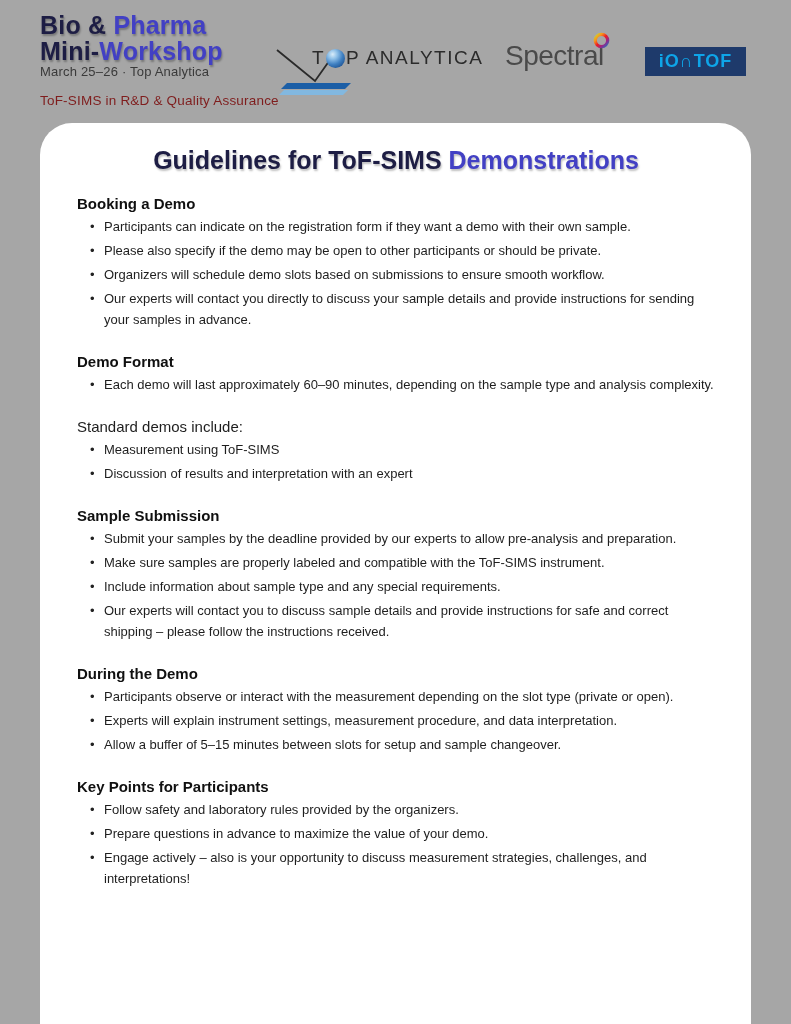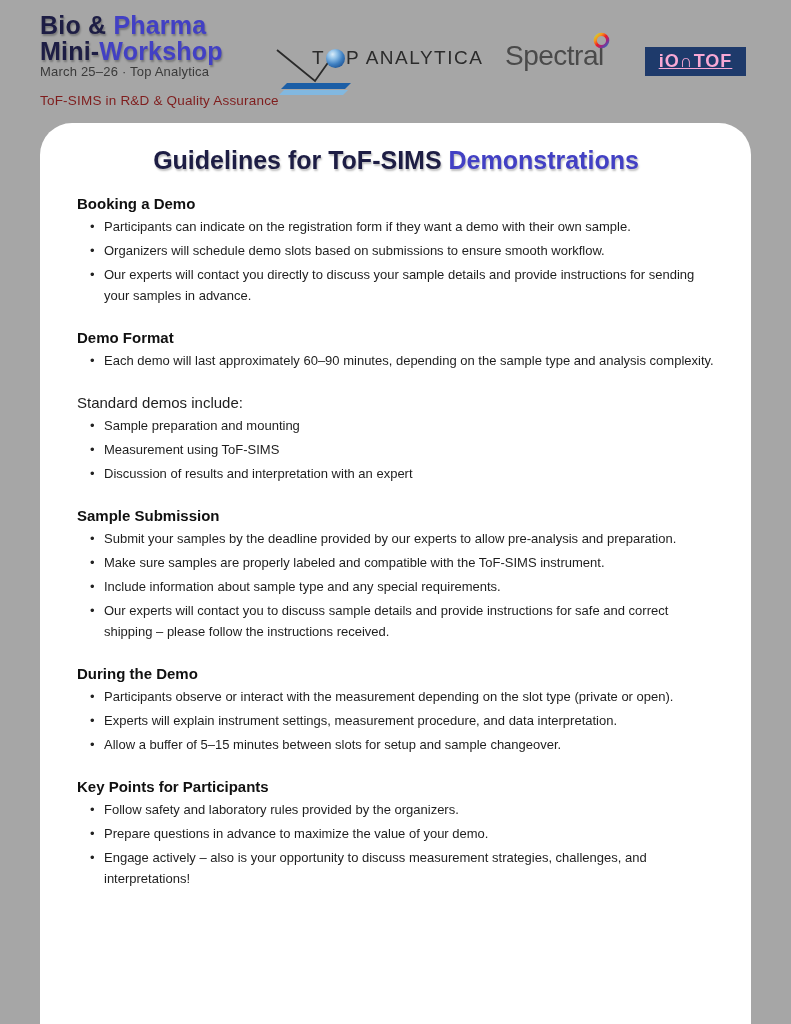--- a/index.html
+++ b/index.html
@@ -31,22 +31,22 @@
     background:radial-gradient(circle at 35% 28%, #d9ecf9 0%, #8fc0e8 25%, #3e7fc1 55%, #1c4f8e 85%, #123a6e 100%);}
 
   
   .spectral{position:absolute;left:505px;top:40px;font-size:28px;color:var(--logo-gray);
     letter-spacing:-.5px;white-space:nowrap;}
   .spectral .last{position:relative;display:inline-block;}
   .spectral-ring{position:absolute;left:-5px;top:-8px;}
 
   
   .iontof{position:absolute;left:645px;top:47px;width:101px;height:29px;
-    background:var(--iontof-bg);color:#f9a8d4;font-weight:700;font-size:18px;
-    display:flex;align-items:center;justify-content:center;letter-spacing:1px;text-decoration:underline;}
+    background:var(--iontof-bg);color:#0ea5e9;font-weight:700;font-size:18px;
+    display:flex;align-items:center;justify-content:center;letter-spacing:1px;}
 
   
   .card{position:absolute;left:40px;top:123px;width:711px;height:976px;background:var(--card);
     border-radius:32px;padding:22px 36px 0 37px;overflow:hidden;}
   .card-title{text-align:center;font-size:25px;font-weight:700;line-height:30px;margin-bottom:18px;
     text-shadow:1px 2px 2px rgba(0,0,0,.25);}
   .card-title .dk{color:var(--navy);} .card-title .ac{color:var(--accent);}
 
   .section{margin-top:21px;}
   .section:first-child{margin-top:0;}
@@ -109,34 +109,34 @@
 
   <div class="card">
     <div class="card-title">
       <span class="dk">Guidelines for ToF-SIMS </span><span class="ac">Demonstrations</span>
     </div>
     <div id="sections">
         <div class="section">
           <div class="sec-h">Booking a Demo</div>
           <ul class="bullets">
             <li>Participants can indicate on the registration form if they want a demo with their own sample.</li>
+            <li>Please also specify if the demo may be open to other participants or should be private.</li>
             <li>Organizers will schedule demo slots based on submissions to ensure smooth workflow.</li>
             <li>Our experts will contact you directly to discuss your sample details and provide instructions for sending your samples in advance.</li>
           </ul>
         </div>
         <div class="section">
           <div class="sec-h">Demo Format</div>
           <ul class="bullets">
             <li>Each demo will last approximately 60–90 minutes, depending on the sample type and analysis complexity.</li>
           </ul>
         </div>
         <div class="section">
           <div class="sec-p">Standard demos include:</div>
           <ul class="bullets">
-            <li>Sample preparation and mounting</li>
             <li>Measurement using ToF-SIMS</li>
             <li>Discussion of results and interpretation with an expert</li>
           </ul>
         </div>
         <div class="section">
           <div class="sec-h">Sample Submission</div>
           <ul class="bullets">
             <li>Submit your samples by the deadline provided by our experts to allow pre-analysis and preparation.</li>
             <li>Make sure samples are properly labeled and compatible with the ToF-SIMS instrument.</li>
             <li>Include information about sample type and any special requirements.</li>

